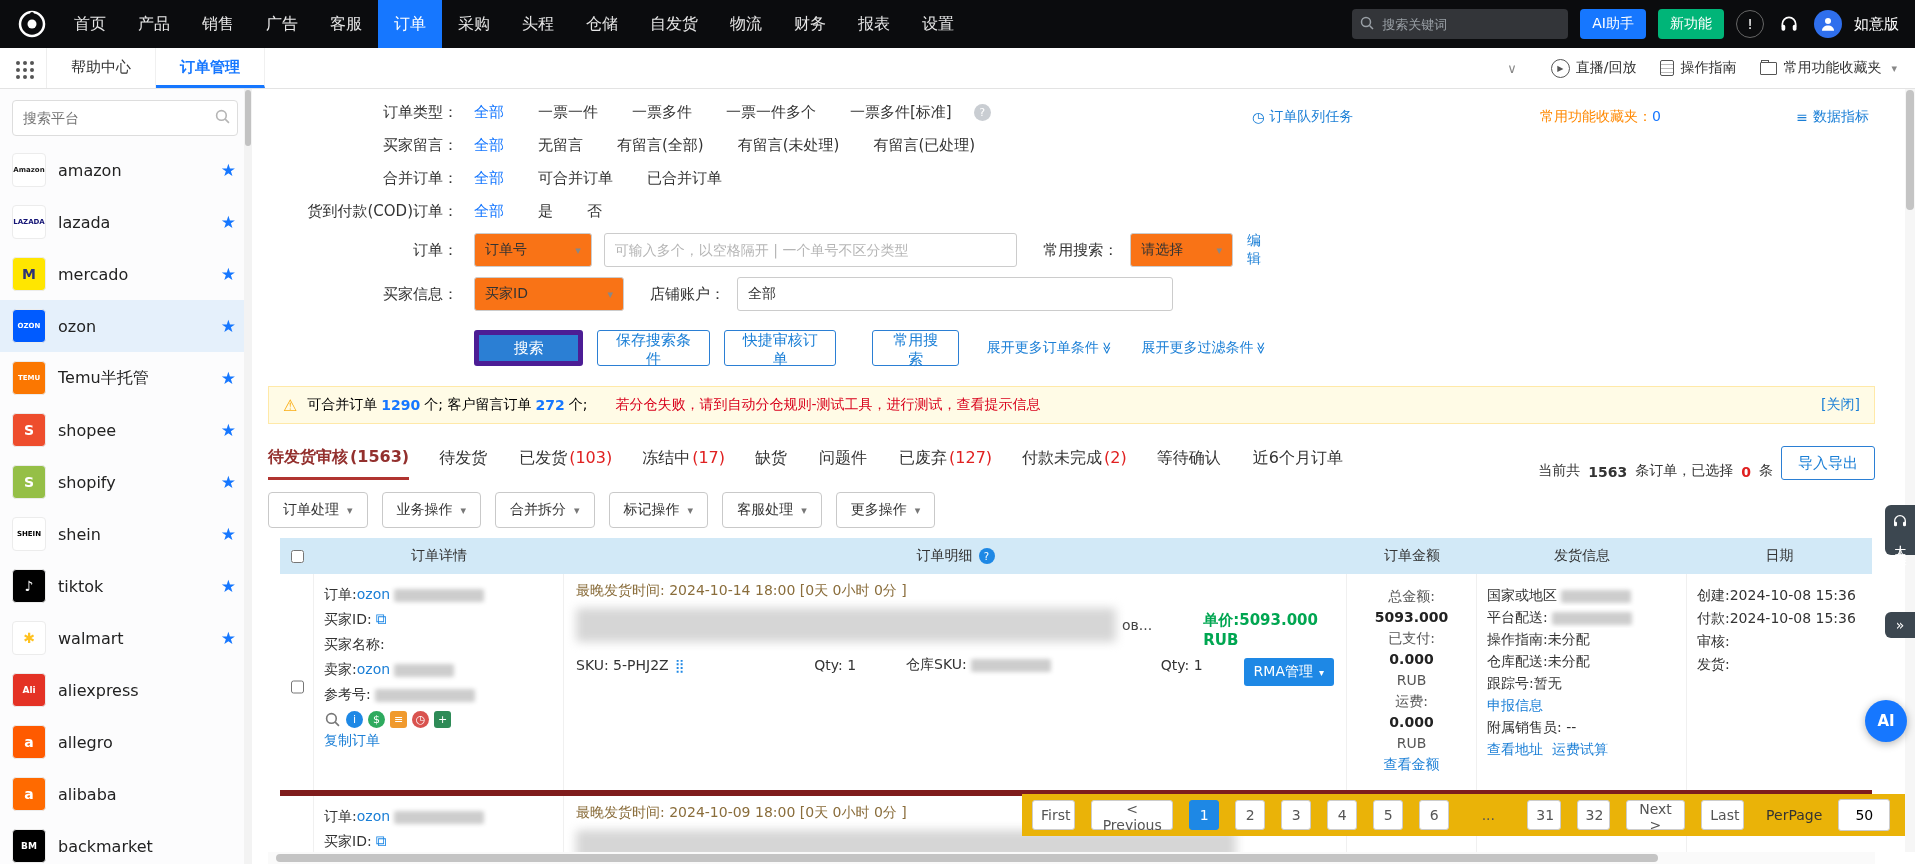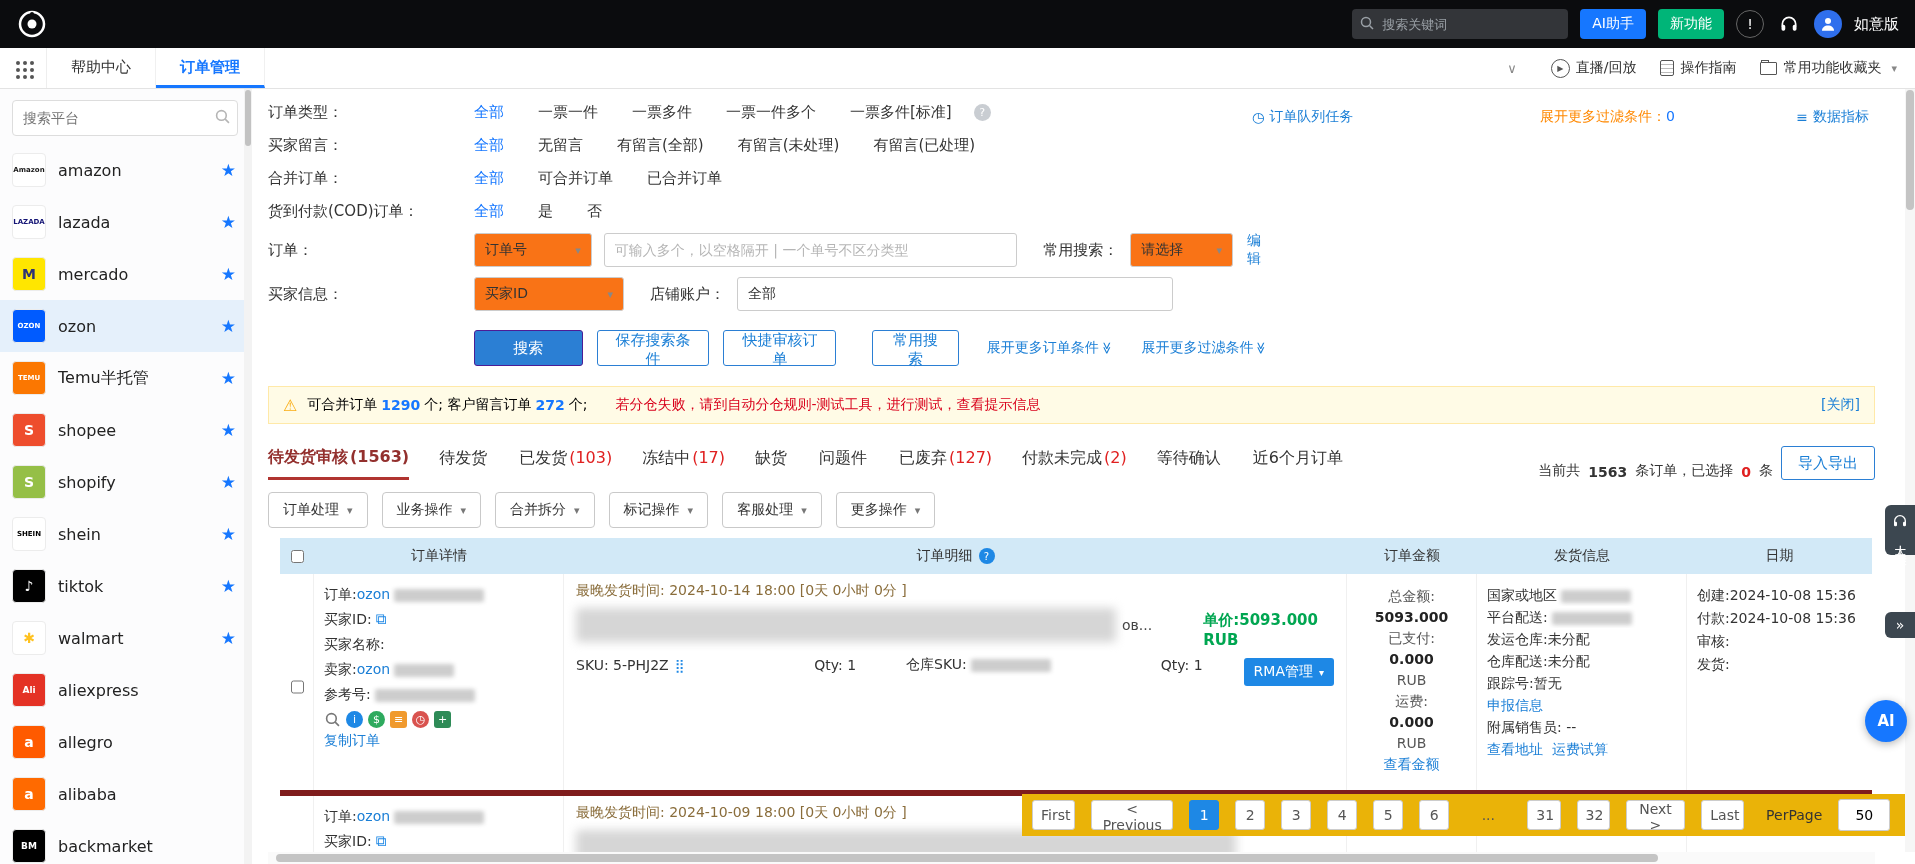--- a/index.html
+++ b/index.html
@@ -63,32 +63,32 @@
 
   
   .qlink{position:absolute;top:20px;font-size:14px;color:#1b7fd6;display:flex;align-items:center;gap:5px;}
   .qwarn{position:absolute;top:20px;font-size:14px;color:#ff8800;}
   .qwarn a{color:#1677ff;}
 
   
   .filters{position:absolute;left:16px;top:8px;width:1000px;}
   .frow{display:flex;align-items:center;height:33px;font-size:15px;}
   .frow.tall{height:44px;}
-  .flabel{width:190px;color:#333;flex:none;margin-right:16px;white-space:nowrap;}
+  .flabel{width:190px;text-align:right;color:#333;flex:none;margin-right:16px;white-space:nowrap;}
   .flabel2{color:#333;margin:0 12px 0 26px;white-space:nowrap;}
   .opt{margin-right:34px;color:#333;white-space:nowrap;cursor:pointer;}
   .opt.on{color:#1677ff;}
   .helpdot{width:17px;height:17px;border-radius:50%;background:#c9cdd2;color:#fff;font-size:11px;display:inline-flex;align-items:center;justify-content:center;margin-left:-12px;cursor:pointer;}
   .select{height:34px;border:1px solid #ccc;border-radius:3px;background:#f97316;display:flex;align-items:center;justify-content:space-between;padding:0 10px;font-size:14px;color:#333;cursor:pointer;box-sizing:border-box;}
   .select::after{content:"▾";color:#888;font-size:11px;margin-left:8px;}
   .w150{width:150px;} .w130{width:130px;}
   .finput{height:34px;border:1px solid #ccc;border-radius:3px;padding:0 10px;font-size:14px;color:#333;box-sizing:border-box;}
   .finput::placeholder{color:#b5b5b5;}
   .btnrow{display:flex;align-items:center;margin:14px 0 0 206px;gap:14px;}
-  .btn-primary{background:#2b7fd4;color:#fff;border:1px solid #4c1d95;border-radius:3px;height:36px;width:122px;font-size:15px;}
+  .btn-primary{background:#2b7fd4;color:#fff;border:5px solid #4c1d95;border-radius:3px;height:36px;width:122px;font-size:15px;}
   .btn-outline{background:#fff;color:#1b7fd6;border:1px solid #2b7fd4;border-radius:3px;height:36px;padding:0 16px;font-size:15px;}
   .expand-link{color:#1b7fd6;font-size:14px;margin-left:14px;white-space:nowrap;}
   .dblchev{display:inline-block;transform:rotate(90deg);font-size:12px;margin-left:2px;}
 
   
   .notice{position:absolute;left:16px;right:30px;top:298px;height:38px;background:#fffbe6;border:1px solid #ffe9a8;display:flex;align-items:center;padding:0 14px;font-size:14px;box-sizing:border-box;}
   .notice .warn-ic{color:#faad14;font-size:16px;margin-right:10px;}
   .notice b{color:#1677ff;margin:0 4px;}
   .notice .redtxt{color:#d9001b;margin-left:28px;}
   .notice .close{margin-left:auto;color:#1b7fd6;}
@@ -174,20 +174,36 @@
 <div class="app">
 
   <header class="topnav">
     <span class="logo">
       <svg width="30" height="30" viewBox="0 0 30 30">
           <circle cx="15" cy="15" r="12" fill="none" stroke="#fff" stroke-width="2.5"></circle>
           <circle cx="15" cy="15" r="4.5" fill="#fff"></circle>
           <circle cx="15" cy="5" r="2" fill="#0b0c0e"></circle>
         </svg>
     </span>
+    <nav class="topmenu">
+      <a class="mitem">首页</a>
+      <a class="mitem">产品</a>
+      <a class="mitem">销售</a>
+      <a class="mitem">广告</a>
+      <a class="mitem">客服</a>
+      <a class="mitem active">订单</a>
+      <a class="mitem">采购</a>
+      <a class="mitem">头程</a>
+      <a class="mitem">仓储</a>
+      <a class="mitem">自发货</a>
+      <a class="mitem">物流</a>
+      <a class="mitem">财务</a>
+      <a class="mitem">报表</a>
+      <a class="mitem">设置</a>
+    </nav>
     <div class="topright">
       <div class="topsearch">
         <span><svg width="14" height="14" viewBox="0 0 14 14">
               <circle cx="6" cy="6" r="4.5" fill="none" stroke="#9aa0a6" stroke-width="1.5"></circle>
               <line x1="9.5" y1="9.5" x2="13" y2="13" stroke="#9aa0a6" stroke-width="1.5"></line>
             </svg></span>
         <input placeholder="搜索关键词" style="">
       </div>
       <button class="btn-ai">AI助手</button>
       <button class="btn-new">新功能</button>
@@ -310,21 +326,21 @@
         <div class="thumb"></div>
       </div>
   </aside>
 
   <section class="main">
 
     <a class="qlink" style="left:1000px;">
         <span>◷</span>
         <span>订单队列任务</span>
       </a>
-    <span class="qwarn" style="left:1288px;"><span>展开更多过滤条件：</span><a>0</a></span>
+    <span class="qwarn" style="left:1288px;"><span>常用功能收藏夹：</span><a>0</a></span>
     <a class="qlink" style="right:36px;">
         <span>≡</span>
         <span>数据指标</span>
       </a>
 
     <div class="filters">
       <div class="frow">
         <span class="flabel">订单类型：</span>
         <span class="opt on">全部</span>
         <span class="opt">一票一件</span>
@@ -498,21 +514,21 @@
           <div class="v">0.000</div>
           <div>RUB</div>
           <div>运费:</div>
           <div class="v">0.000</div>
           <div>RUB</div>
           <div><a class="link">查看金额</a></div>
         </div>
         <div class="cell c-ship">
           <div class="dline"><span>国家或地区</span><span class="bx w70"></span></div>
           <div class="dline"><span>平台配送:</span><span class="bx w80"></span></div>
-          <div class="dline">发运仓库:未分配</div>
+          <div class="dline">操作指南:未分配</div>
           <div class="dline">仓库配送:未分配</div>
           <div class="dline">跟踪号:暂无</div>
           <div class="dline"><a class="link">申报信息</a></div>
           <div class="dline">附属销售员: --</div>
           <div class="dline"><a class="link">查看地址</a>&nbsp;&nbsp;<a class="link">运费试算</a></div>
         </div>
         <div class="cell c-date">
           <div>创建:2024-10-08 15:36</div>
           <div>付款:2024-10-08 15:36</div>
           <div>审核:</div>

